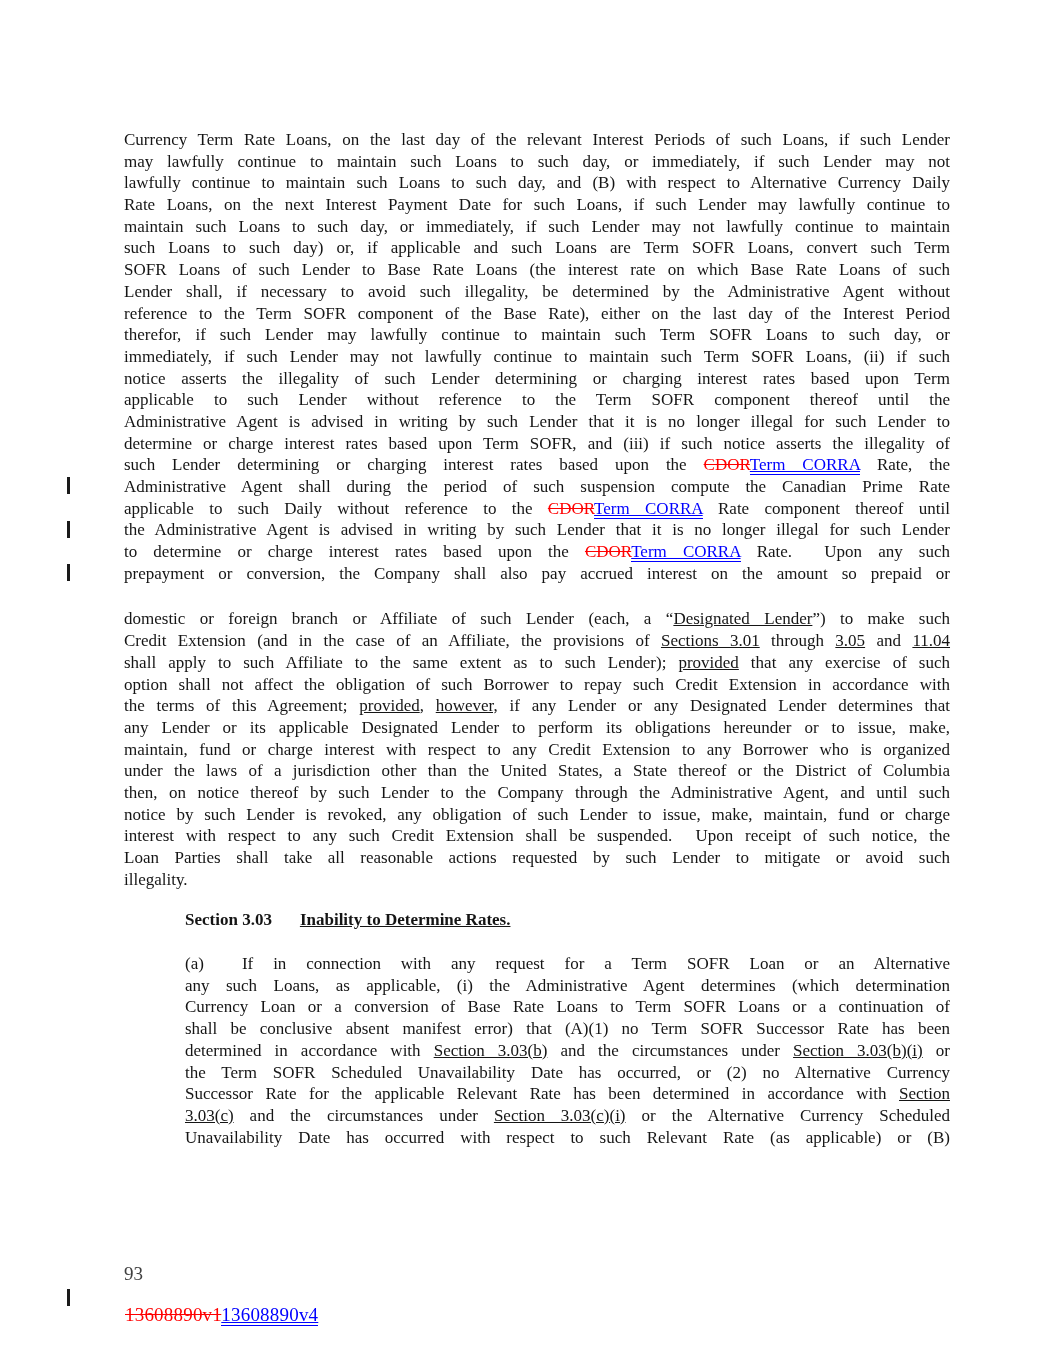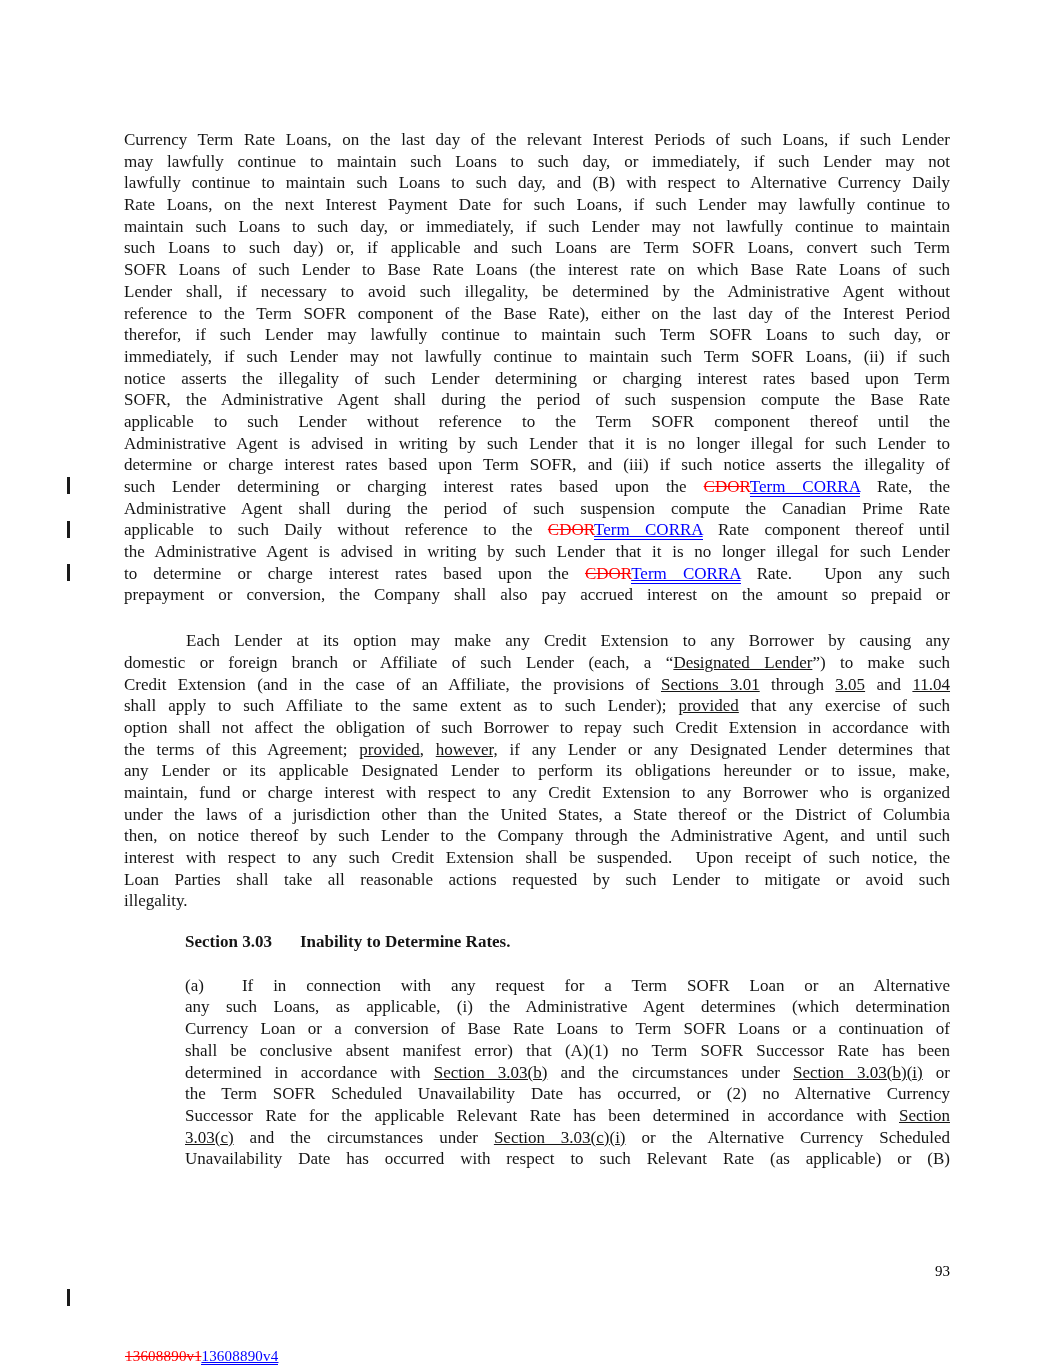--- a/index.html
+++ b/index.html
@@ -29,31 +29,31 @@
     height:21.7px;
     white-space:normal;
   }
   .line.end{text-align-last:left;}
   .line.first{text-indent:62px;}
 
   .tab{display:inline-block;}
 
   .u{text-decoration:underline;}
   .b{font-weight:bold;}
-  .bu{font-weight:bold;}
+  .bu{font-weight:bold;text-decoration:underline;}
   .del{color:var(--del-color,#ff0000);text-decoration:line-through;}
   .ins{color:var(--ins-color,#0000ff);text-decoration:underline;border-bottom:1px solid var(--ins-color,#0000ff);}
 
   .page-number{
     position:absolute;left:124px;top:1263px;width:826px;
-    text-align:right;font-size:15px;color:#000000;
+    text-align:left;font-size:19px;color:#404040;
   }
   .footer-id{
-    position:absolute;left:125px;top:1348px;
-    font-size:15px;letter-spacing:.2px;
+    position:absolute;left:125px;top:1304px;
+    font-size:19px;letter-spacing:.2px;
   }
   .change-bar{
     position:absolute;left:67px;width:2.5px;height:17px;background:#1a1a1a;
   }
 </style>
 </head>
 <body>
 
 <div class="page">
 
@@ -69,42 +69,41 @@
         <div class="line"><span>lawfully continue to maintain such Loans to such day, and (B) with respect to Alternative Currency Daily</span></div>
         <div class="line"><span>Rate Loans, on the next Interest Payment Date for such Loans, if such Lender may lawfully continue to</span></div>
         <div class="line"><span>maintain such Loans to such day, or immediately, if such Lender may not lawfully continue to maintain</span></div>
         <div class="line"><span>such Loans to such day) or, if applicable and such Loans are Term SOFR Loans, convert such Term</span></div>
         <div class="line"><span>SOFR Loans of such Lender to Base Rate Loans (the interest rate on which Base Rate Loans of such</span></div>
         <div class="line"><span>Lender shall, if necessary to avoid such illegality, be determined by the Administrative Agent without</span></div>
         <div class="line"><span>reference to the Term SOFR component of the Base Rate), either on the last day of the Interest Period</span></div>
         <div class="line"><span>therefor, if such Lender may lawfully continue to maintain such Term SOFR Loans to such day, or</span></div>
         <div class="line"><span>immediately, if such Lender may not lawfully continue to maintain such Term SOFR Loans, (ii) if such</span></div>
         <div class="line"><span>notice asserts the illegality of such Lender determining or charging interest rates based upon Term</span></div>
-        <div class="line"><span>SOFR, the Administrative Agent shall during the period of such suspension compute the Base Rate</span></div>
         <div class="line"><span>applicable to such Lender without reference to the Term SOFR component thereof until the</span></div>
         <div class="line"><span>Administrative Agent is advised in writing by such Lender that it is no longer illegal for such Lender to</span></div>
         <div class="line"><span>determine or charge interest rates based upon Term SOFR, and (iii) if such notice asserts the illegality of</span></div>
         <div class="line"><span>such Lender determining or charging interest rates based upon the </span><span class="del">CDOR</span><span class="ins">Term CORRA</span><span> Rate, the</span></div>
         <div class="line"><span>Administrative Agent shall during the period of such suspension compute the Canadian Prime Rate</span></div>
         <div class="line"><span>applicable to such Daily without reference to the </span><span class="del">CDOR</span><span class="ins">Term CORRA</span><span> Rate component thereof until</span></div>
         <div class="line"><span>the Administrative Agent is advised in writing by such Lender that it is no longer illegal for such Lender</span></div>
         <div class="line"><span>to determine or charge interest rates based upon the </span><span class="del">CDOR</span><span class="ins">Term CORRA</span><span> Rate.&nbsp; Upon any such</span></div>
         <div class="line"><span>prepayment or conversion, the Company shall also pay accrued interest on the amount so prepaid or</span></div>
       </div>
       <div class="para body">
-        <div class="line first"><span>Each Lender at its option may make any Credit Extension to any Borrower by causing any</span></div>
         <div class="line"><span>domestic or foreign branch or Affiliate of such Lender (each, a “</span><span class="u">Designated Lender</span><span>”) to make such</span></div>
         <div class="line"><span>Credit Extension (and in the case of an Affiliate, the provisions of </span><span class="u">Sections 3.01</span><span> through </span><span class="u">3.05</span><span> and </span><span class="u">11.04</span></div>
         <div class="line"><span>shall apply to such Affiliate to the same extent as to such Lender); </span><span class="u">provided</span><span> that any exercise of such</span></div>
         <div class="line"><span>option shall not affect the obligation of such Borrower to repay such Credit Extension in accordance with</span></div>
         <div class="line"><span>the terms of this Agreement; </span><span class="u">provided</span><span>, </span><span class="u">however,</span><span> if any Lender or any Designated Lender determines that</span></div>
         <div class="line"><span>any Lender or its applicable Designated Lender to perform its obligations hereunder or to issue, make,</span></div>
         <div class="line"><span>maintain, fund or charge interest with respect to any Credit Extension to any Borrower who is organized</span></div>
         <div class="line"><span>under the laws of a jurisdiction other than the United States, a State thereof or the District of Columbia</span></div>
         <div class="line"><span>then, on notice thereof by such Lender to the Company through the Administrative Agent, and until such</span></div>
+        <div class="line"><span>notice by such Lender is revoked, any obligation of such Lender to issue, make, maintain, fund or charge</span></div>
         <div class="line"><span>interest with respect to any such Credit Extension shall be suspended.&nbsp; Upon receipt of such notice, the</span></div>
         <div class="line"><span>Loan Parties shall take all reasonable actions requested by such Lender to mitigate or avoid such</span></div>
         <div class="line end"><span>illegality.</span></div>
       </div>
       <div class="para heading">
         <div class="line end"><span class="b">Section 3.03</span><span class="tab" style="width: 28px;"></span><span class="bu">Inability to Determine Rates.</span></div>
       </div>
       <div class="para block">
         <div class="line"><span>(a)</span><span class="tab" style="width: 38px;"></span><span>If in connection with any request for a Term SOFR Loan or an Alternative</span></div>
         <div class="line"><span>any such Loans, as applicable, (i) the Administrative Agent determines (which determination</span></div>

